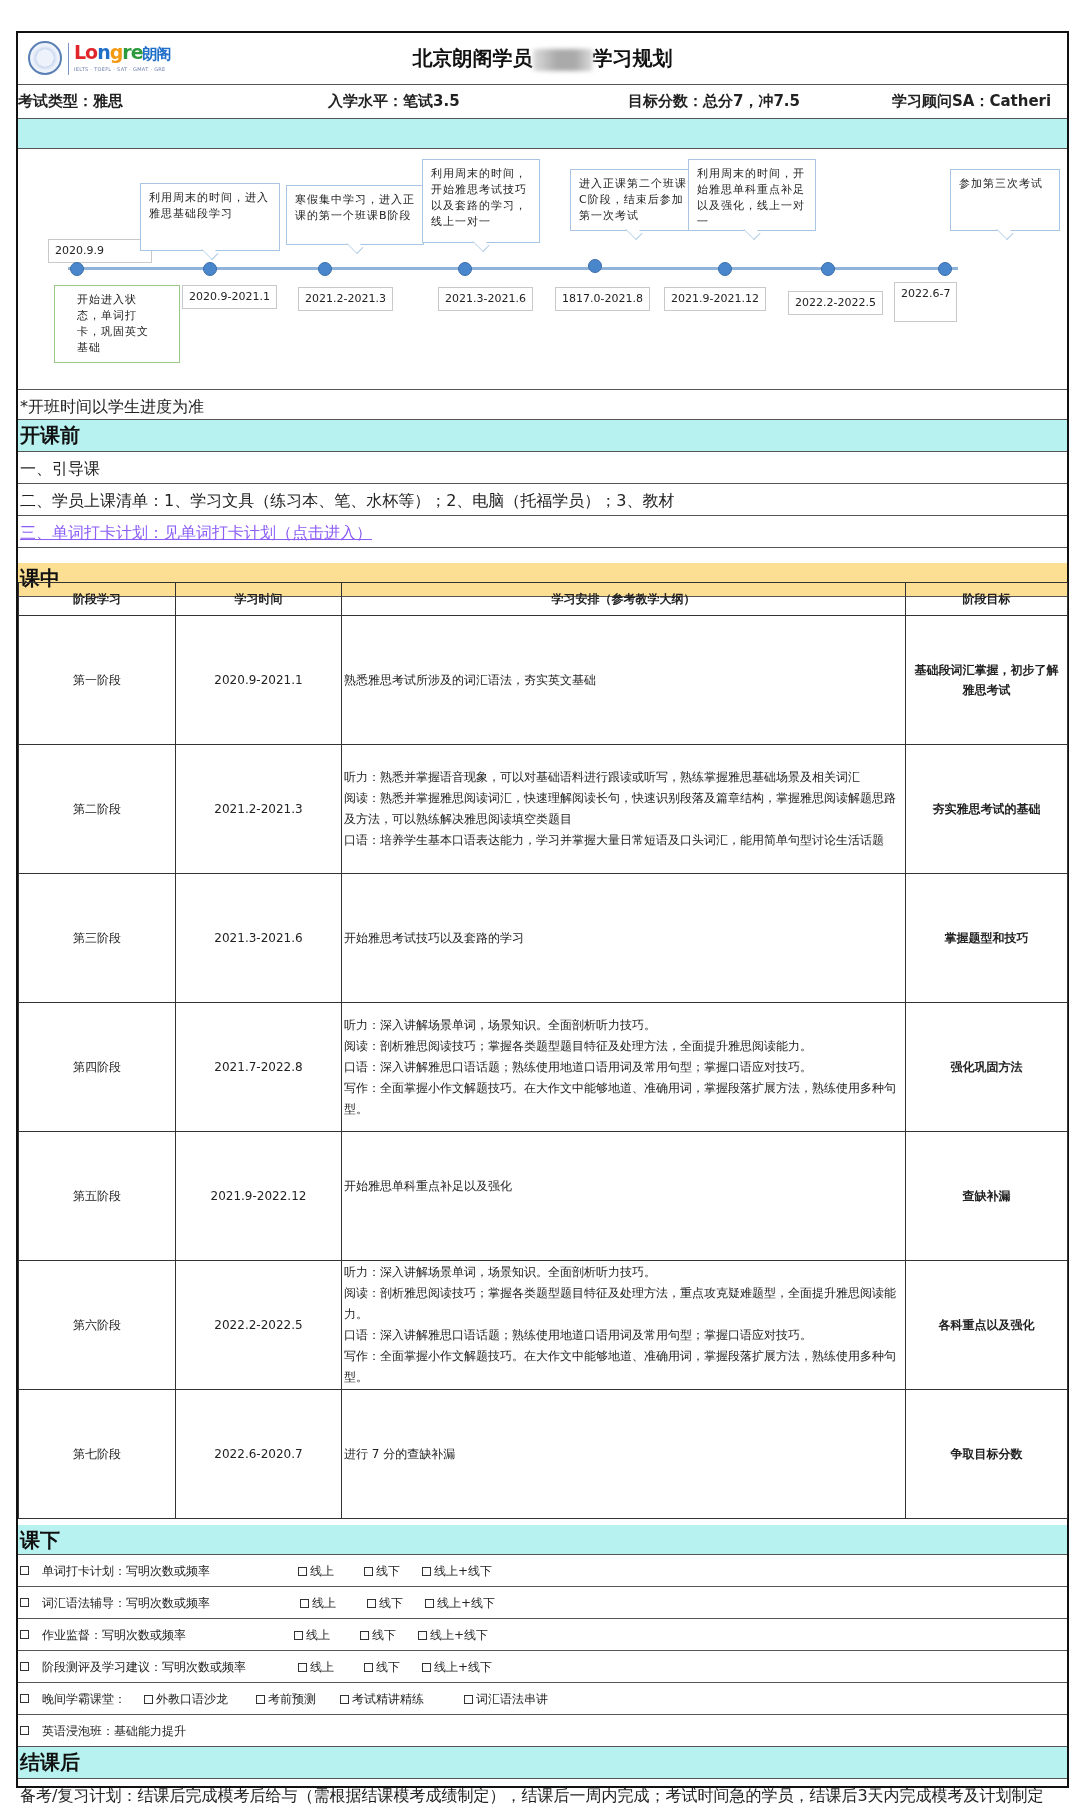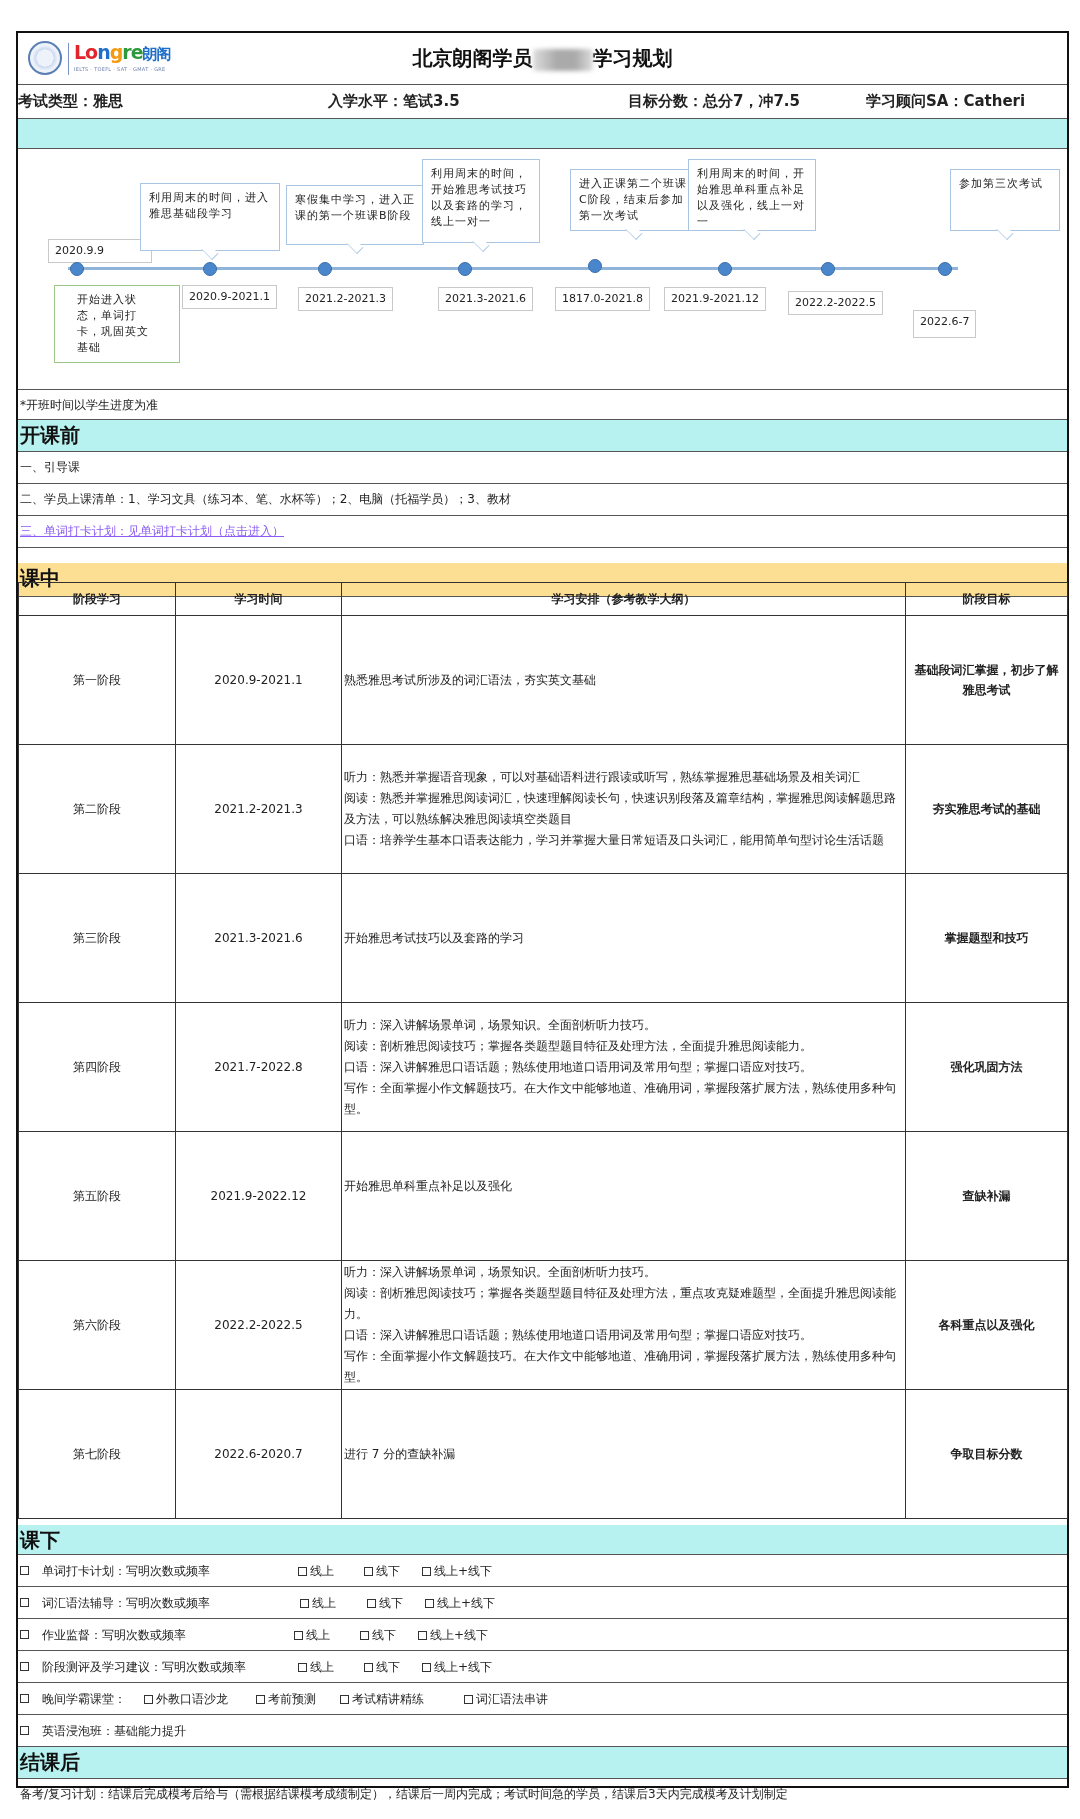--- a/index.html
+++ b/index.html
@@ -22,21 +22,21 @@
     .orange { background: #fddf94; margin-top: 15px; }
     .band1 { top: 86px; height: 30px; }
     .timeline { top: 116px; height: 241px; }
     .tl-line { position: absolute; left: 50px; top: 118px; width: 890px; height: 3px; background: #8fb3d9; }
     .dot { position: absolute; width: 14px; height: 14px; border-radius: 50%; background: #4a86cc; border: 1px solid #3a6eaa; }
     .tl-date { position: absolute; height: 24px; border: 1px solid #c9c9c9; background: #fff; font-size: 11px; padding: 4px 6px; white-space: nowrap; color: #222; }
     .callout { position: absolute; border: 1.5px solid #a8c6e4; background: #fff; font-size: 11px; line-height: 16px; padding: 6px 8px; color: #222; letter-spacing: 1px; }
     .callout::after { content: ""; position: absolute; left: 50%; bottom: -9px; width: 14px; height: 14px; background: #fff; border-right: 1.5px solid #a8c6e4; border-bottom: 1.5px solid #a8c6e4; transform: translateX(-50%) rotate(45deg) scaleY(0.6); }
     .start-box { position: absolute; border: 1.5px solid #9cc987; background: #fff; font-size: 11px; line-height: 16px; padding: 6px 22px; letter-spacing: 1px; }
     .note-row { top: 357px; height: 30px; }
-    .txt { position: absolute; left: 2px; top: 7px; font-size: 12px; white-space: nowrap; }
+    .txt { position: absolute; left: 2px; top: 7px; font-size: 16px; white-space: nowrap; }
     .sec-title { position: absolute; left: 2px; top: 2px; font-size: 20px; font-weight: bold; color: #111; }
     .link { color: #8b5cf6; text-decoration: underline; }
     table.plan { position: absolute; left: 0; top: 549px; width: 1049px; border-collapse: collapse; table-layout: fixed; }
     table.plan td, table.plan th { border: 1px solid #333; font-size: 12px; font-weight: normal; }
     table.plan th { height: 33px; font-weight: bold; text-align: center; }
     table.plan td.c { text-align: center; }
     table.plan td.goal { text-align: center; font-weight: bold; padding: 0 4px; line-height: 20px; }
     table.plan td.arr { padding: 0 2px; line-height: 21px; }
     table.plan tr.stage td { height: 129px; }
     .chk-row { height: 32px; }
@@ -59,21 +59,21 @@
     </div>
     <div class="doc-title">
       <span>北京朗阁学员</span><span class="blur"></span><span>学习规划</span>
     </div>
   </div>
 
   <div class="row info-row">
     <span class="info" style="left:0;">考试类型：雅思</span>
     <span class="info" style="left:310px;">入学水平：笔试3.5</span>
     <span class="info" style="left:610px;">目标分数：总分7，冲7.5</span>
-    <span class="info" style="left:848px;">学习顾问SA：Catheri</span>
+    <span class="info" style="left:874px;">学习顾问SA：Catheri</span>
   </div>
 
   <div class="row band1 cyan"></div>
 
   <div class="row timeline">
     <div class="tl-line"></div>
 
     <div class="tl-date" style="left:30px; top:90px; width:104px;">2020.9.9</div>
     <div class="dot" style="left:52px; top:113px;"></div>
     <div class="start-box" style="left:36px; top:136px; width:126px;">开始进入状态，单词打卡，巩固英文基础</div>
@@ -96,21 +96,21 @@
 
     <div class="callout" style="left:670px; top:10px; width:128px; height:72px;">利用周末的时间，开始雅思单科重点补足以及强化，线上一对一</div>
     <div class="dot" style="left:700px; top:113px;"></div>
     <div class="tl-date" style="left:646px; top:138px;">2021.9-2021.12</div>
 
     <div class="dot" style="left:803px; top:113px;"></div>
     <div class="tl-date" style="left:770px; top:142px;">2022.2-2022.5</div>
 
     <div class="callout" style="left:932px; top:20px; width:110px; height:62px;">参加第三次考试</div>
     <div class="dot" style="left:920px; top:113px;"></div>
-    <div class="tl-date" style="left:895px; top:133px; height:28px;margin-top:28px;">2022.6-7</div>
+    <div class="tl-date" style="left:876px; top:133px; height:40px;">2022.6-7</div>
   </div>
 
   <div class="row note-row">
     <span class="txt">*开班时间以学生进度为准</span>
   </div>
 
   <div class="row cyan" style="top:387px; height:32px;">
     <span class="sec-title">开课前</span>
   </div>
   <div class="row" style="top:419px; height:32px;">

